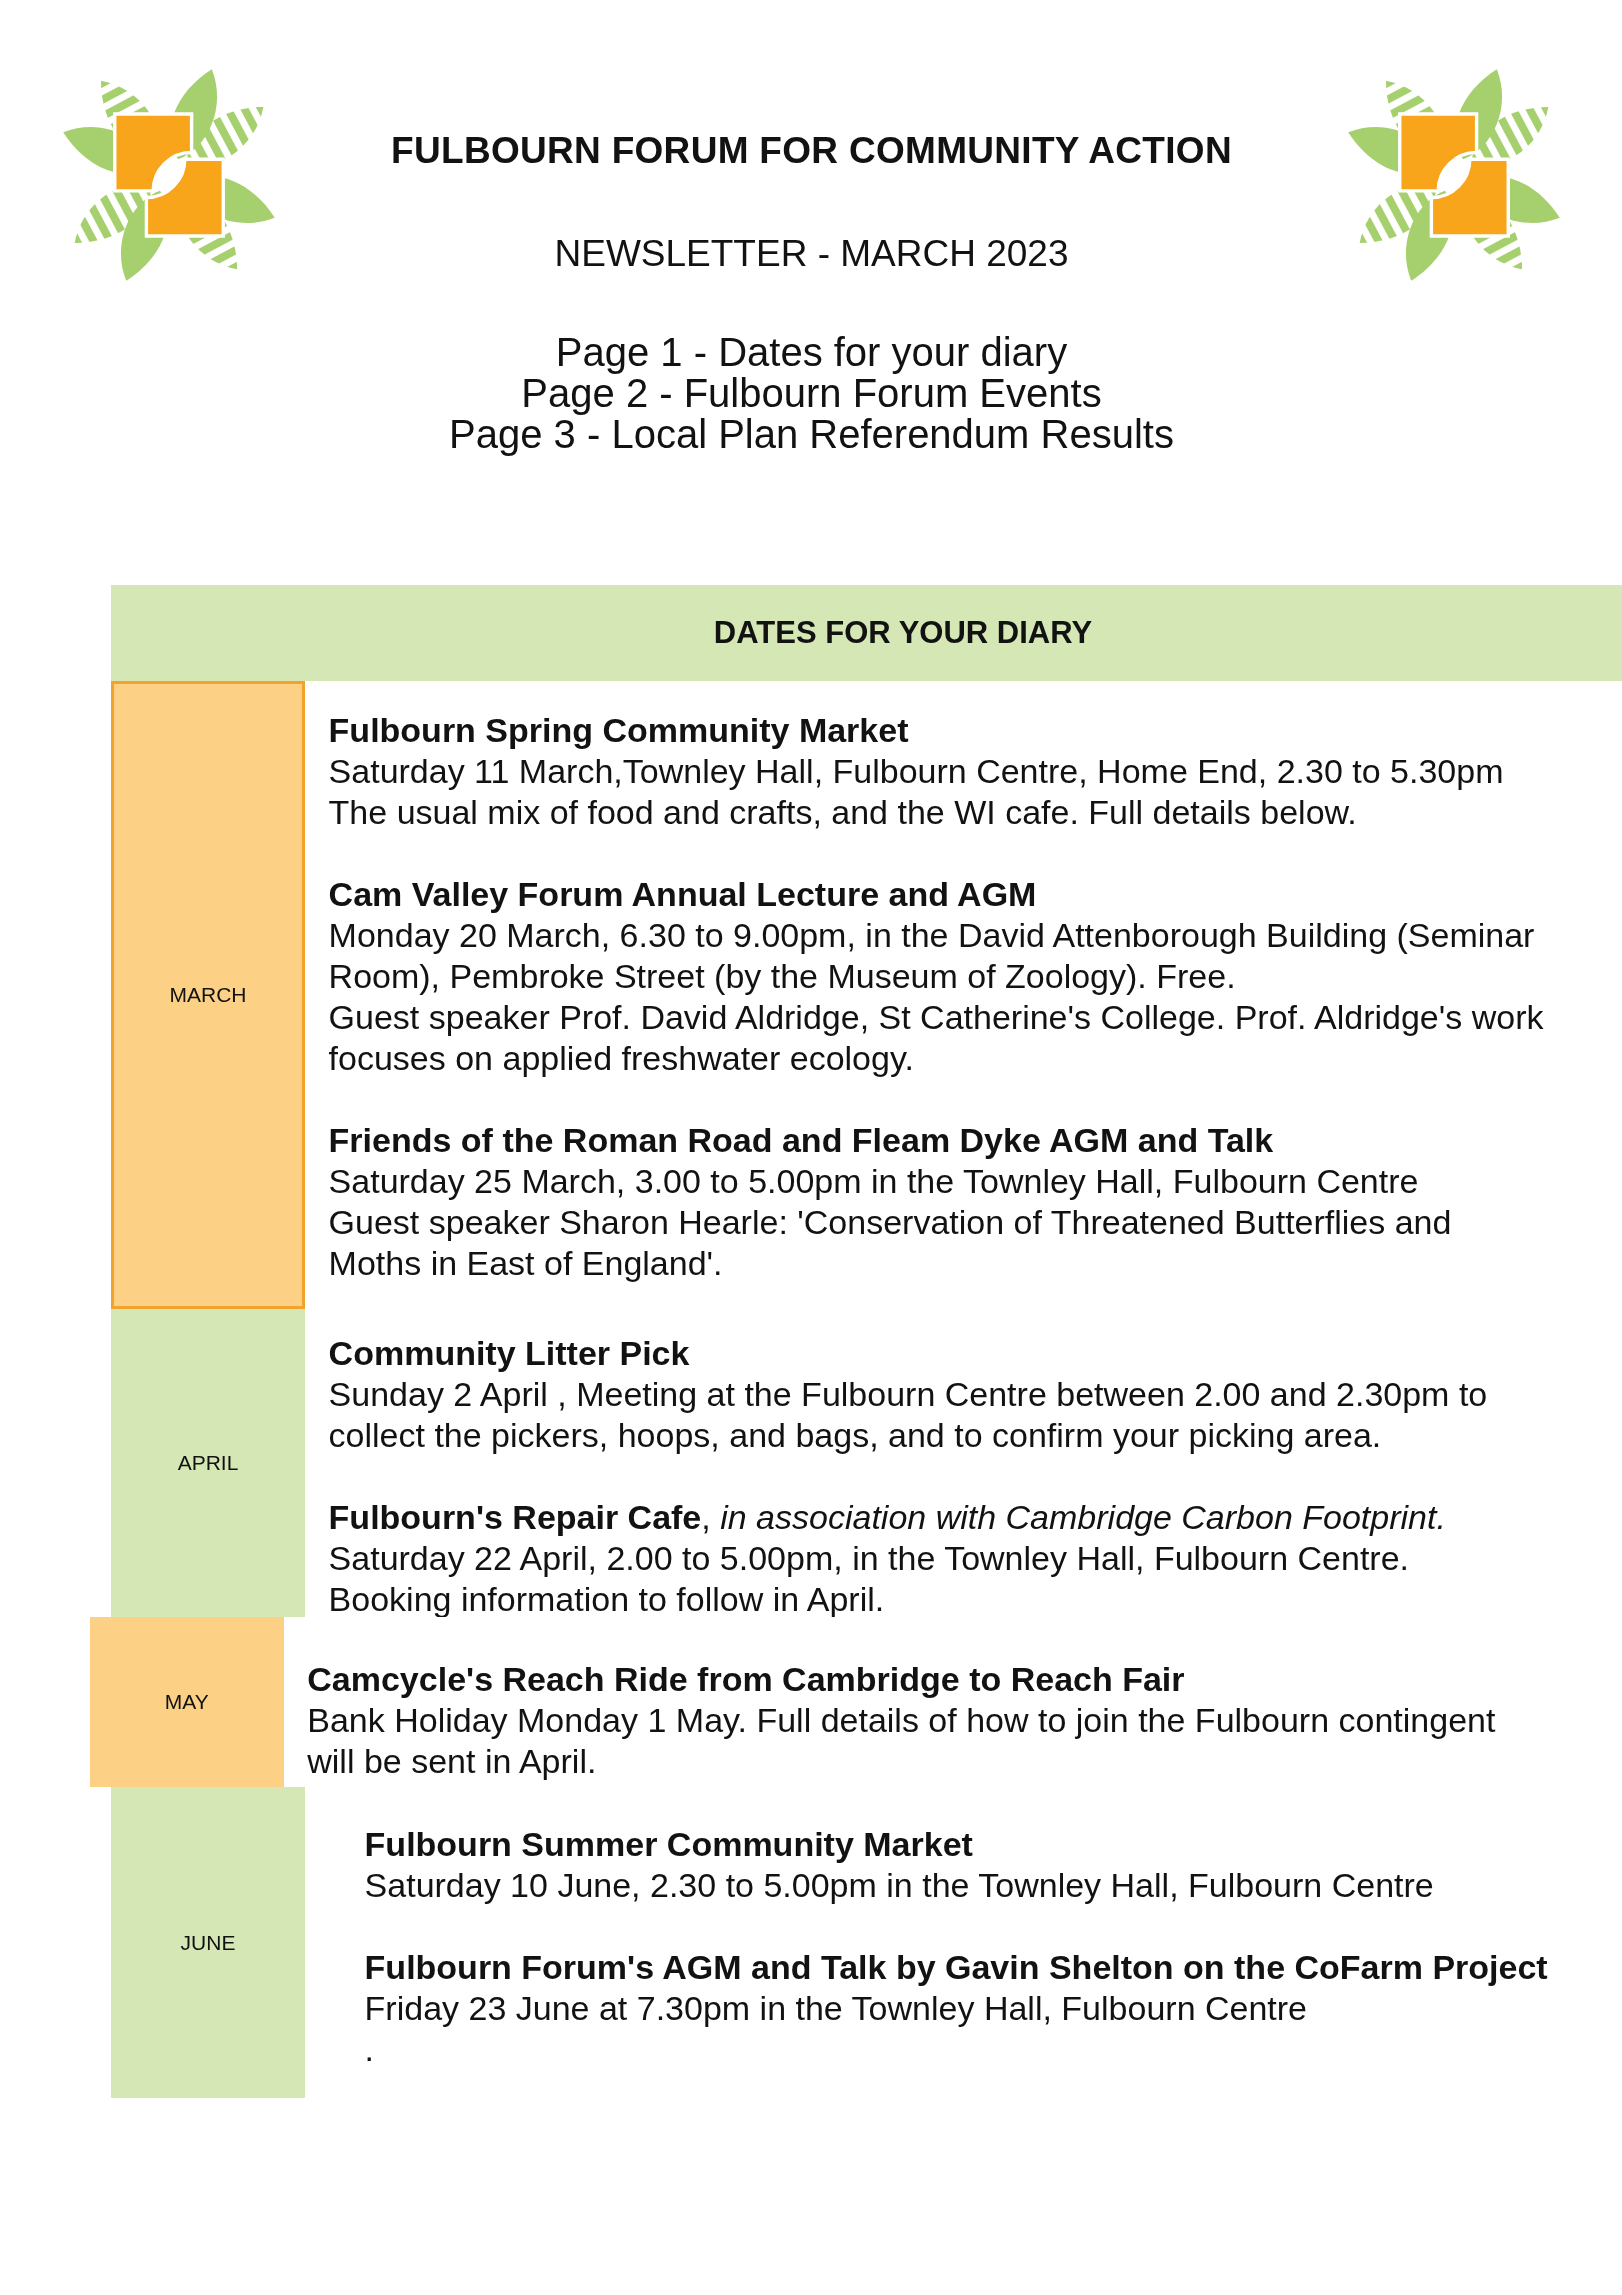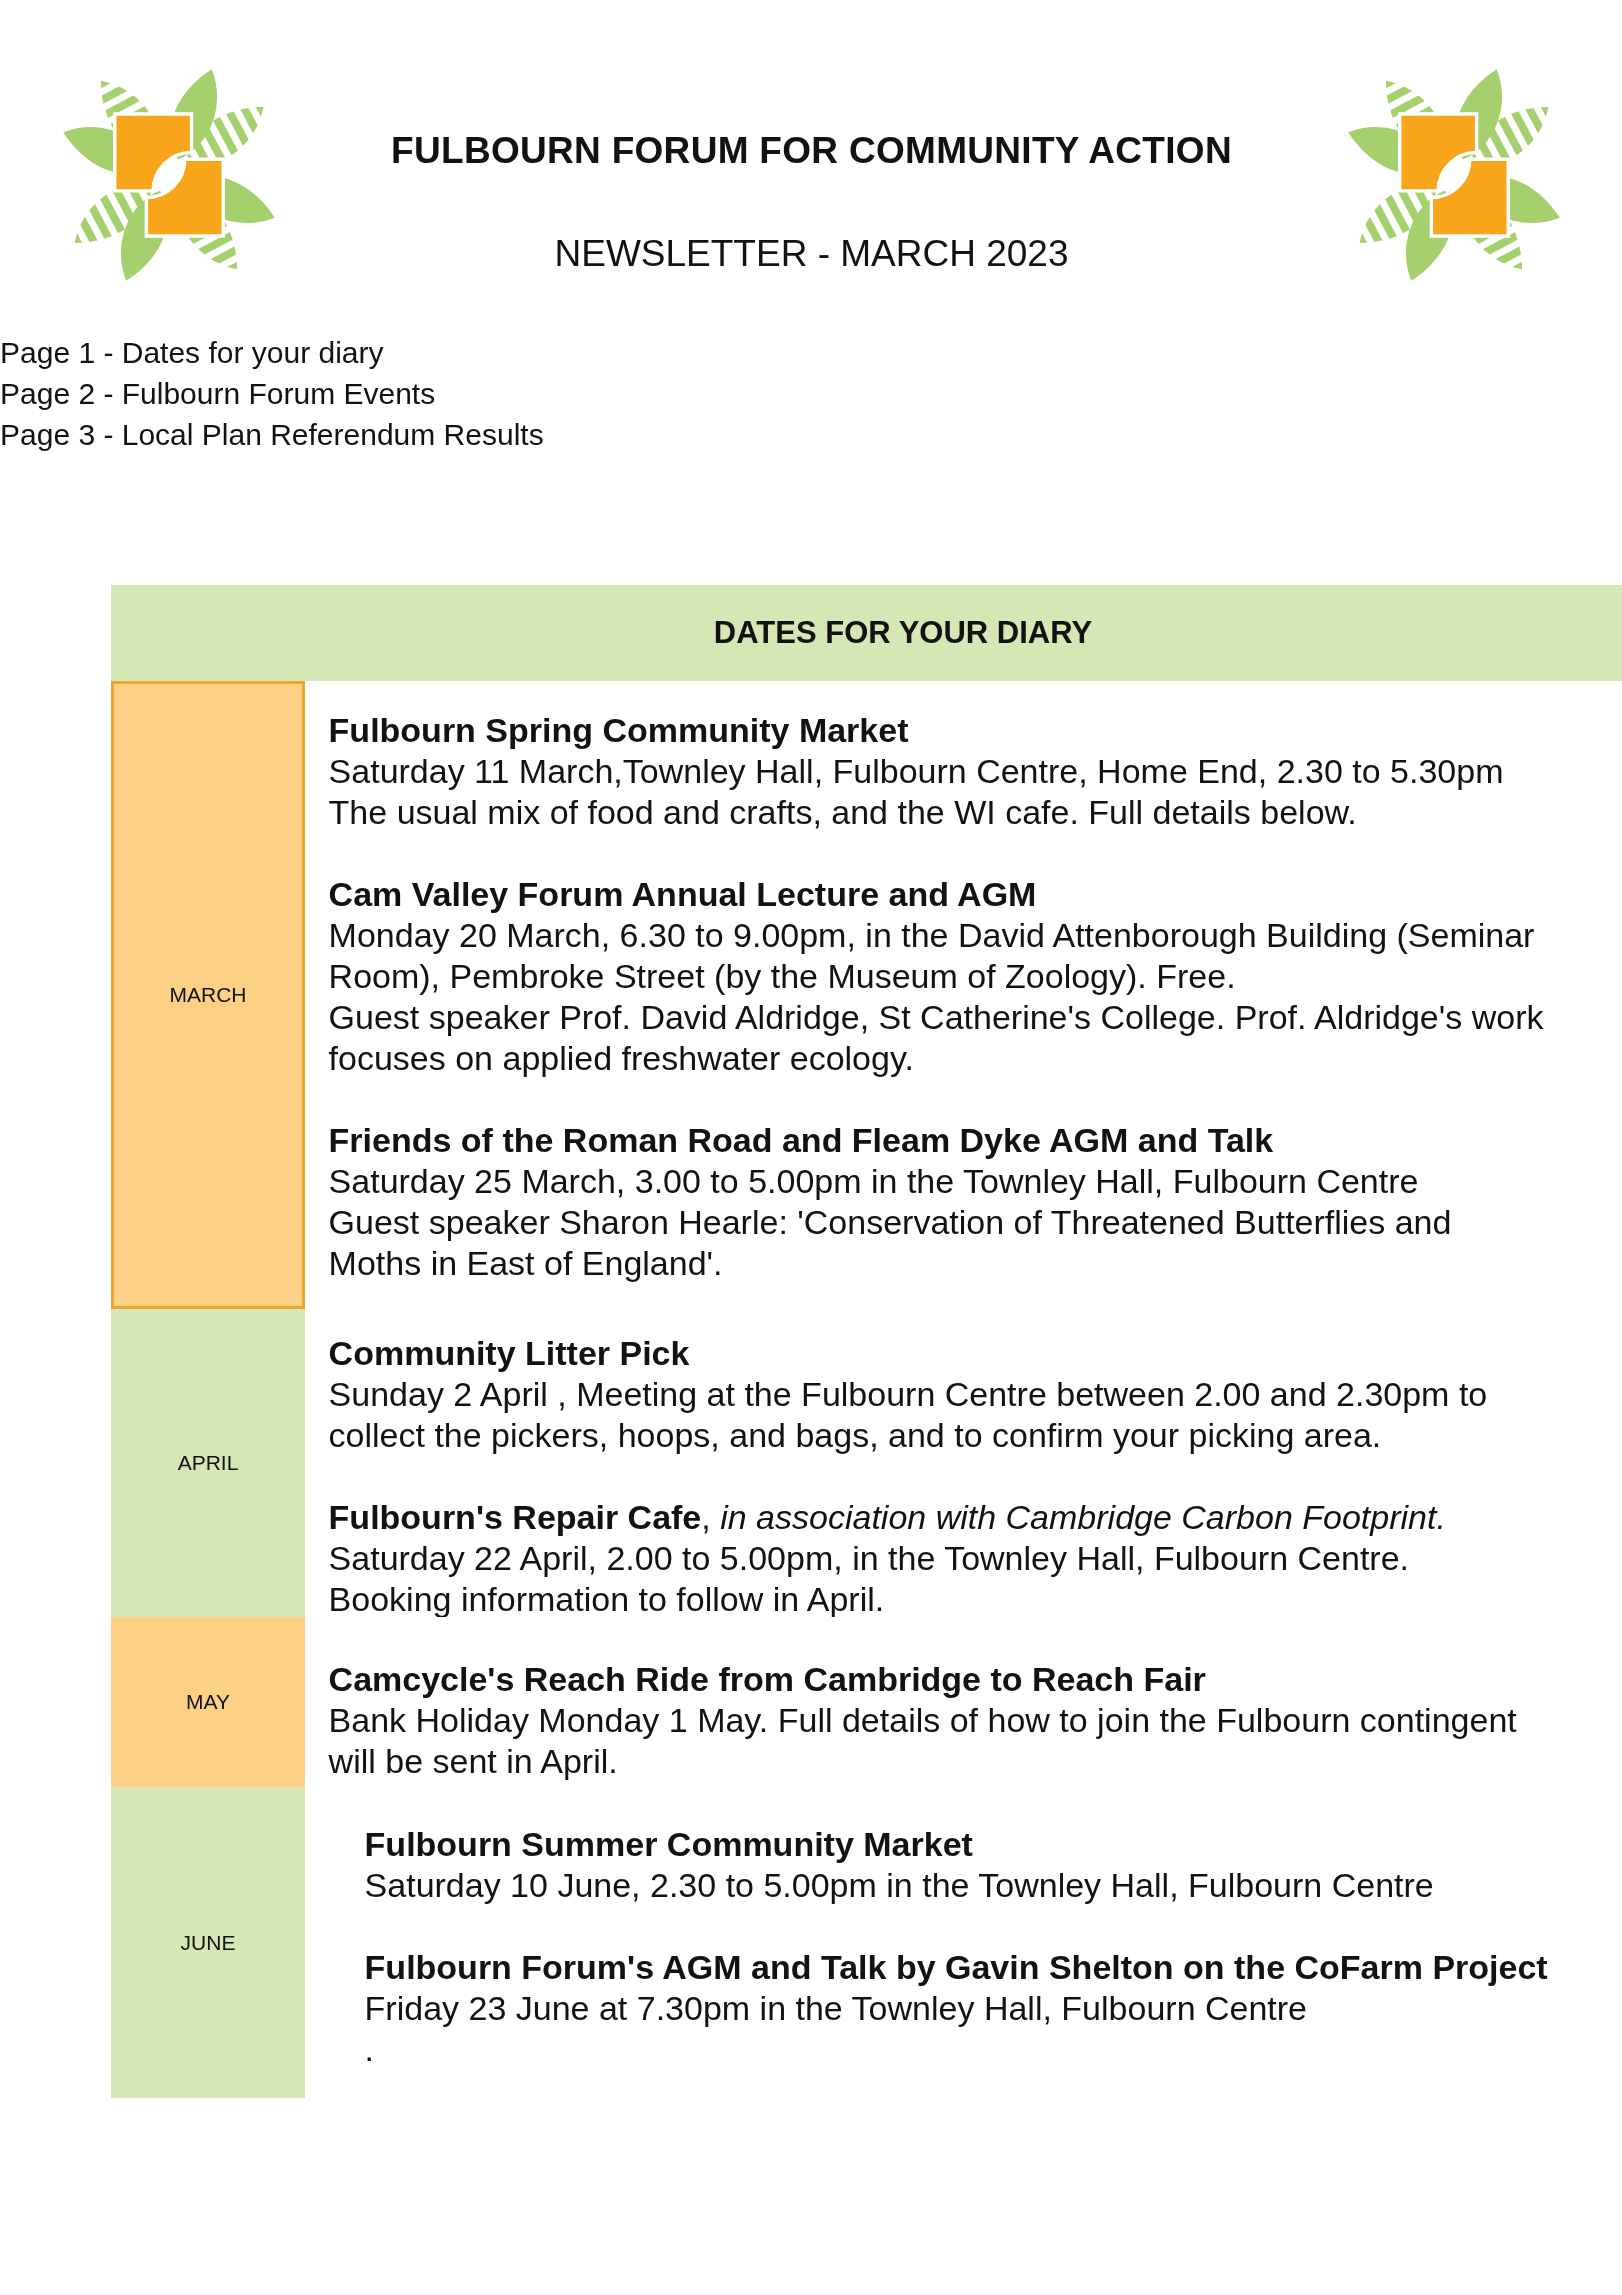--- a/index.html
+++ b/index.html
@@ -15,32 +15,32 @@
   body{font-family:"Liberation Sans","DejaVu Sans",sans-serif;color:var(--text);}
   .page{position:relative;width:1623px;height:2295px;background:#ffffff;overflow:hidden;}
 
   
   .logo{position:absolute;top:54px;width:226px;height:242px;}
   .logo-left{left:56px;}
   .logo-right{left:1341px;}
   .main-title{position:absolute;left:0;right:0;top:130px;text-align:center;
     font-size:37px;font-weight:bold;letter-spacing:0.3px;}
   .sub-title{position:absolute;left:0;right:0;top:233px;text-align:center;font-size:37px;}
-  .page-index{position:absolute;left:0;right:0;top:332px;text-align:left;
-    font-size:30px;line-height:41px;}
+  .page-index{position:absolute;left:0;right:0;top:332px;text-align:center;
+    font-size:40px;line-height:41px;}
 
   
   .diary-heading{position:absolute;left:111px;top:585px;width:1584px;height:96px;
     background:var(--green);display:flex;align-items:center;justify-content:center;
     font-size:31px;font-weight:bold;}
   #rows{position:absolute;left:111px;top:681px;width:1404px;}
   .row{display:flex;align-items:stretch;}
   #rows .row:nth-child(1){height:628px;}
   #rows .row:nth-child(2){height:308px;}
-  #rows .row:nth-child(3){height:170px;}
+  #rows .row:nth-child(3){height:170px;justify-content:flex-end;}
   #rows .row:nth-child(4){height:311px;}
   .month-cell{width:194px;flex:0 0 194px;display:flex;align-items:center;justify-content:center;}
   .tone-green{background:var(--green);}
   .tone-orange{background:var(--orange-fill);}
   .month-cell.bordered{border:3.3px solid var(--orange-border);}
   .month-label{font-size:21px;}
   .text-cell{flex:1 1 auto;background:#ffffff;padding-left:23.6px;padding-right:19.6px;}
   #rows .row:nth-child(1) .text-cell{padding-top:29.4px;}
   #rows .row:nth-child(2) .text-cell{padding-top:23.6px;}
   #rows .row:nth-child(3) .text-cell{padding-top:42px;}

